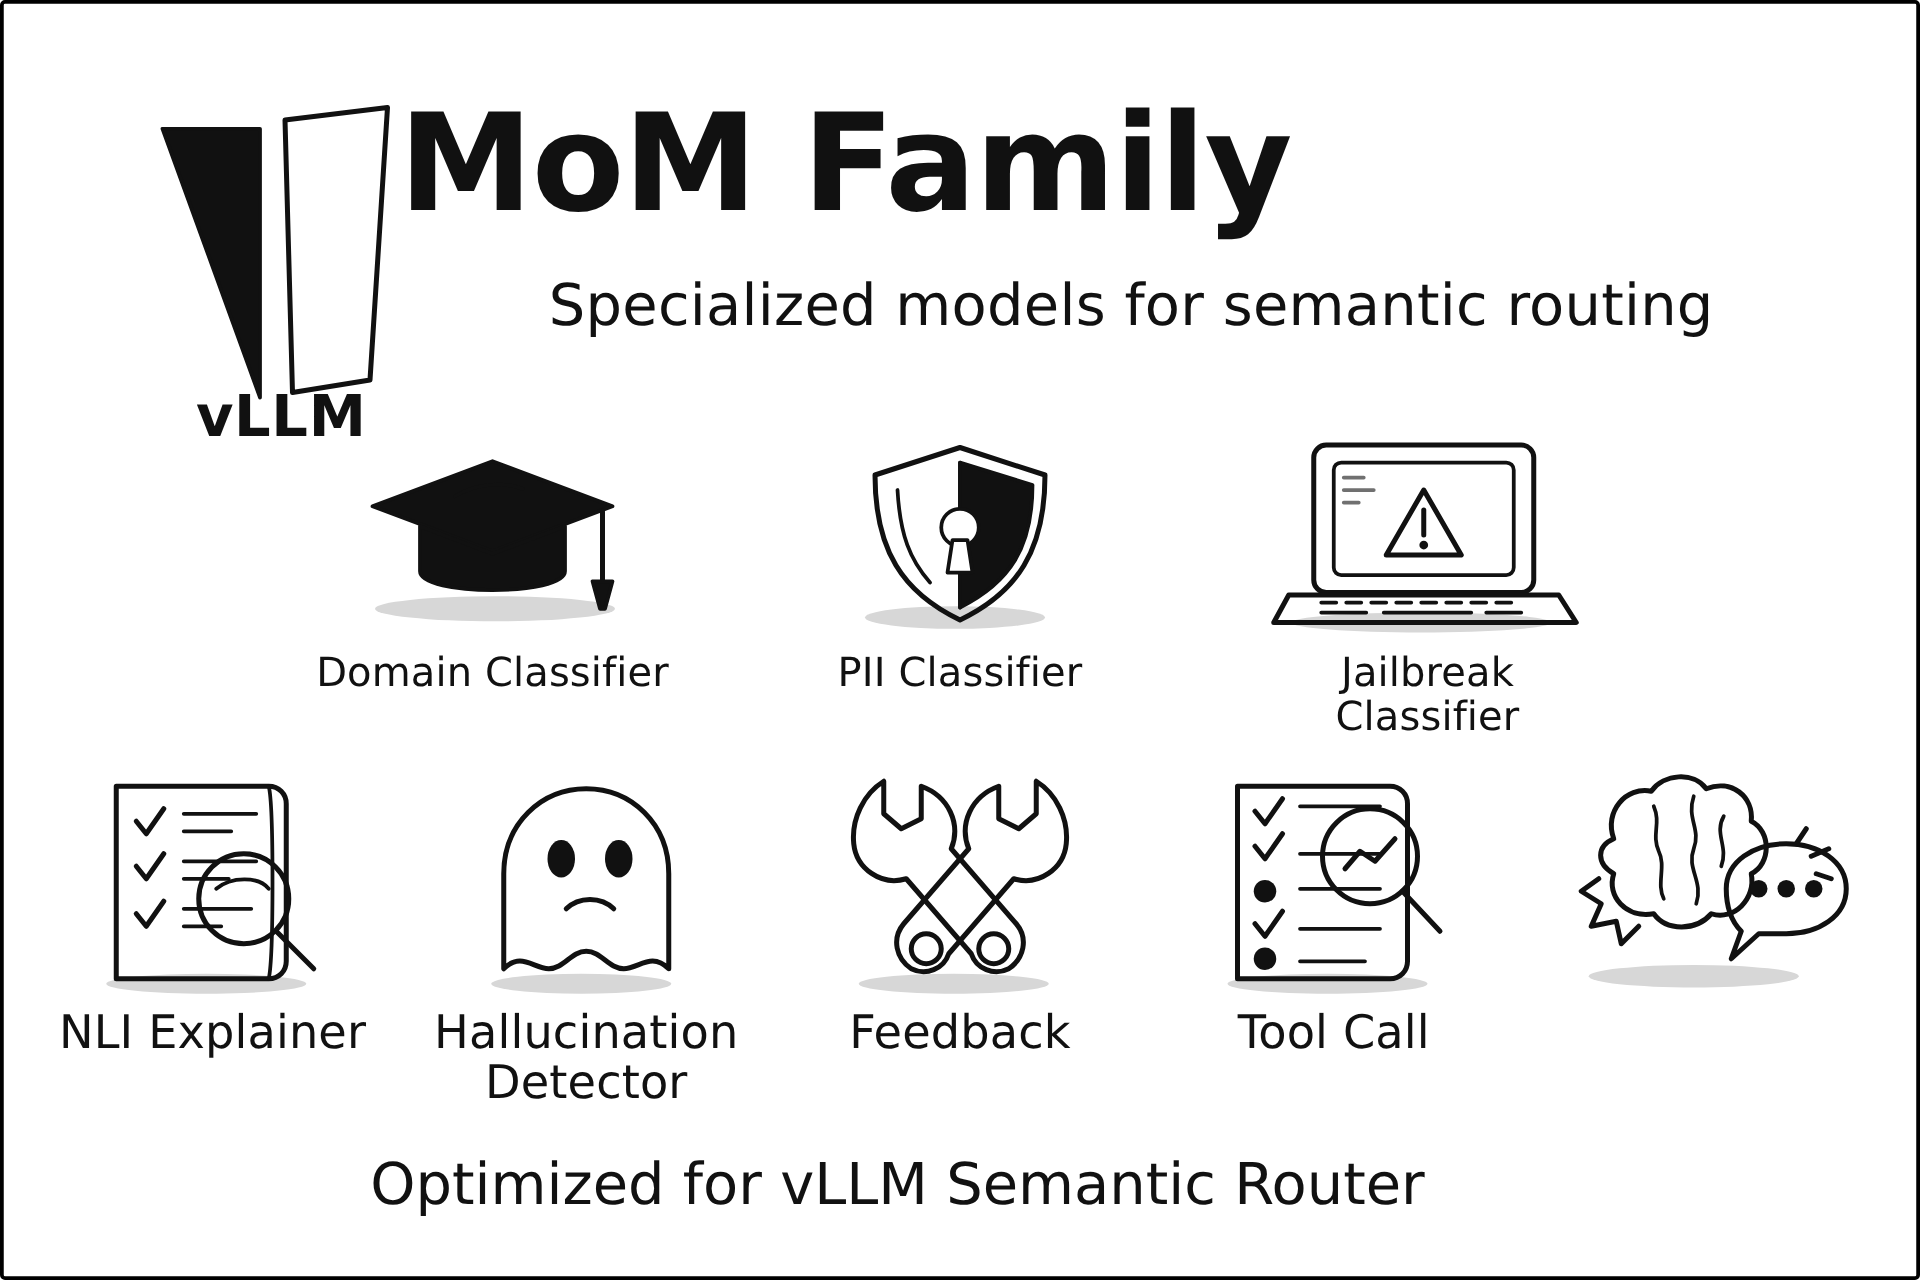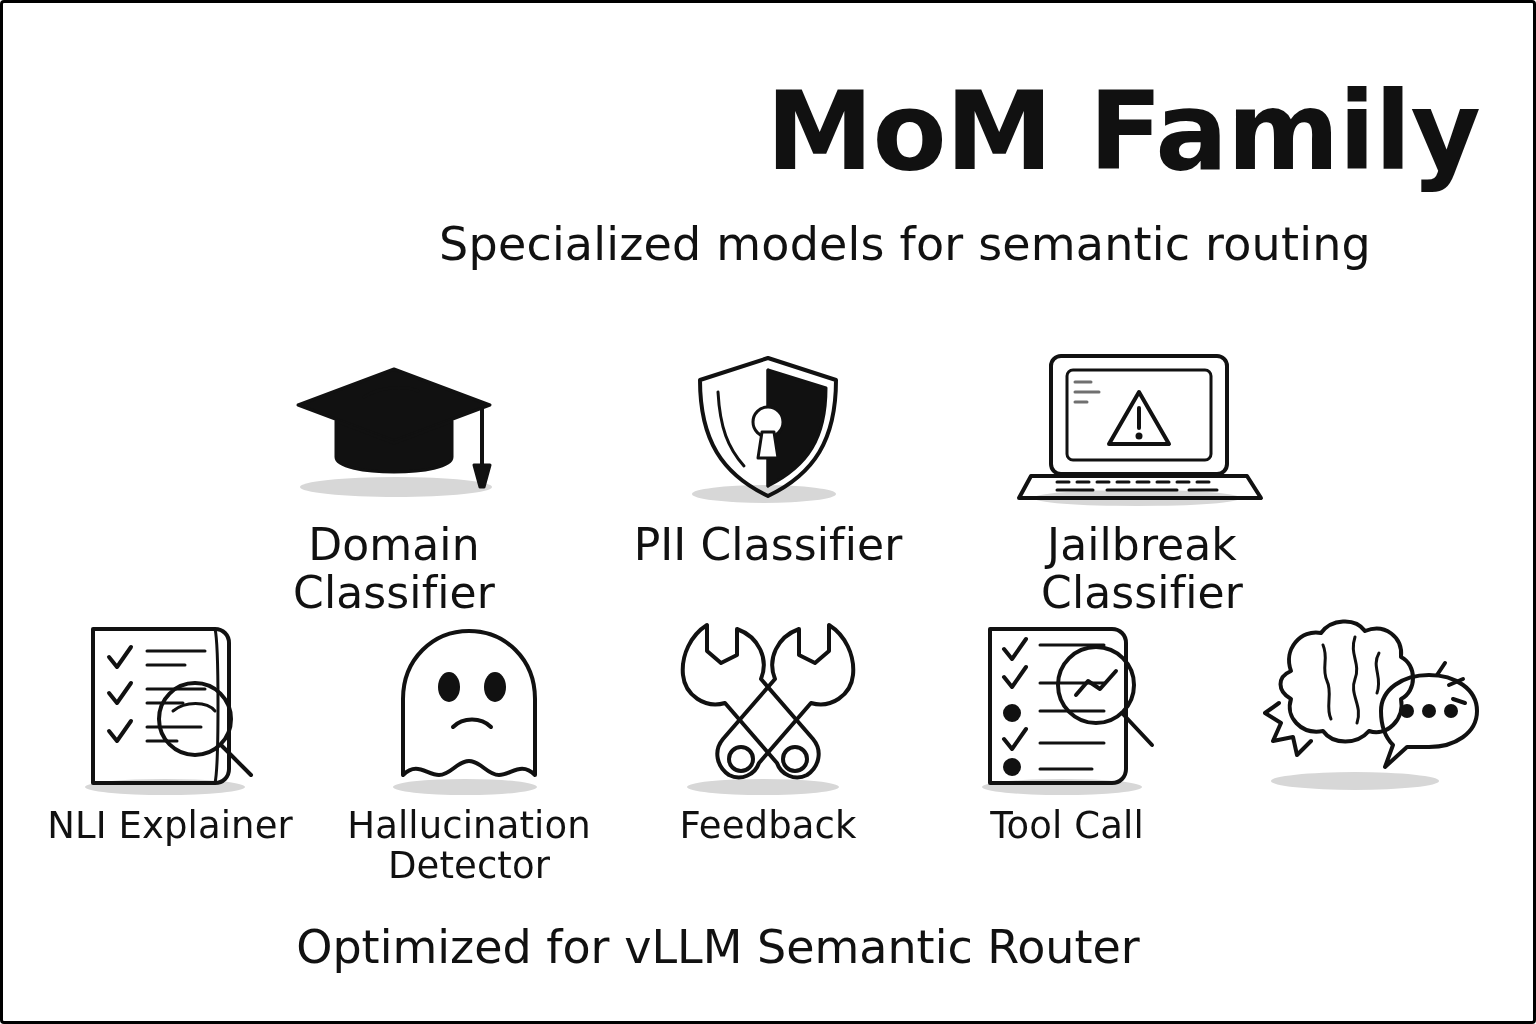--- a/index.html
+++ b/index.html
@@ -47,24 +47,24 @@
     top: 238px;
     width: 250px;
     text-align: center;
     font-size: 46px;
     font-weight: 700;
     letter-spacing: 0.5px;
     font-family: "DejaVu Sans", sans-serif;
   }
   .title {
     position: absolute;
-    left: 330px;
+    left: 319px;
     top: 30px;
     width: 1150px;
-    text-align: right;
+    text-align: left;
     font-size: 108px;
     line-height: 1.0;
     font-weight: 700;
     letter-spacing: -1px;
   }
   .subtitle {
     position: absolute;
     left: 330px;
     top: 169px;
     width: 1150px;
@@ -99,21 +99,21 @@
     align-items: center;
     justify-content: center;
   }
   .row-2 .icon-box {
     width: 210px;
     height: 190px;
   }
   .caption {
     margin-top: 6px;
     text-align: center;
-    font-size: 44px;
+    font-size: 32px;
     line-height: 1.08;
     font-weight: 400;
     letter-spacing: 0.1px;
     max-width: 290px;
   }
   .row-2 .caption { font-size: 37px; max-width: 270px; }
 
   
   .footer {
     position: absolute;
@@ -131,20 +131,27 @@
   .fillblk { fill: #111; stroke: #111; stroke-width: 3; stroke-linejoin: round; }
   .shadow { fill: #d7d7d7; stroke: none; }
 </style>
 </head>
 <body>
 
 <div class="frame"></div>
 
 <div class="header">
 
+  <div class="logo-wrap">
+    <svg class="logo-svg" width="250" height="240" viewBox="0 0 250 240">
+      <path class="fillblk" d="M30 35 L108 35 L108 250 Z"></path>
+      <path class="st" d="M128 28 L210 18 L196 236 L134 246 Z" stroke-width="5" fill="#ffffff"></path>
+    </svg>
+    <div class="logo-text">vLLM</div>
+  </div>
 
   <div class="title">MoM Family</div>
   <div class="subtitle">Specialized models for semantic routing</div>
 </div>
 
 <div class="row row-1">
 
   <div class="cell">
     <div class="icon-box">
       <svg width="220" height="150" viewBox="0 0 220 150">

